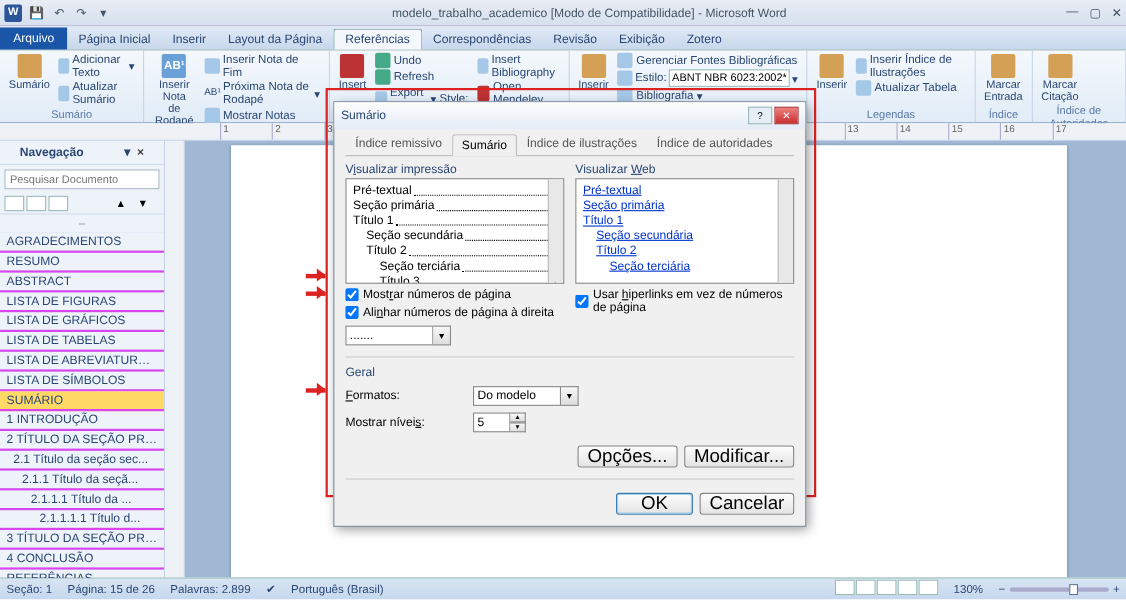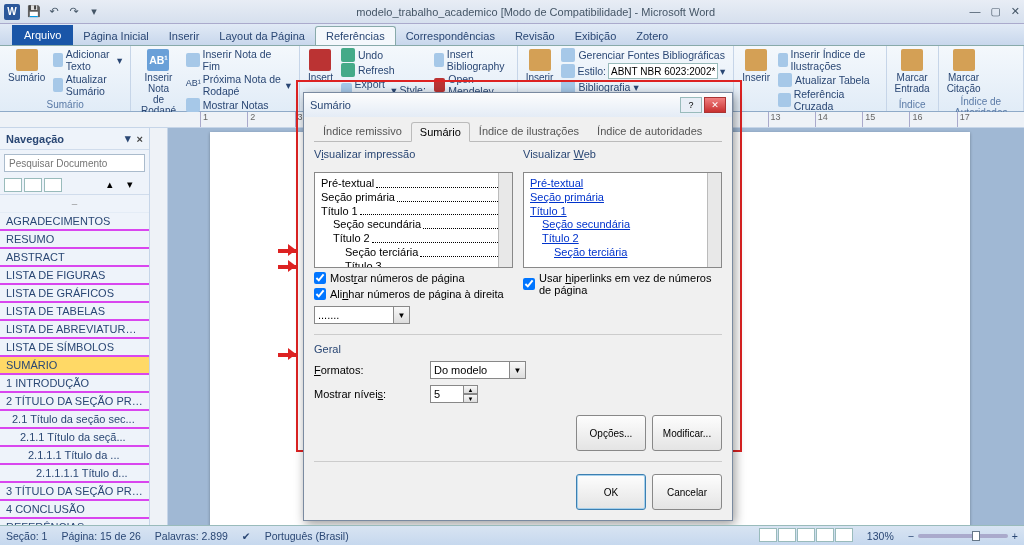--- a/index.html
+++ b/index.html
@@ -9,21 +9,21 @@
 .titlebar { height: 24px; background: linear-gradient(#e8edf5, #d6e0ee); display: flex; align-items: center; padding: 0 4px; border-bottom: 1px solid #aac; }
 .titlebar .word-icon { width: 16px; height: 16px; background: #2b579a; color: #fff; font-size: 10px; font-weight: bold; display: flex; align-items: center; justify-content: center; border-radius: 2px; }
 .titlebar .qat { display: flex; gap: 4px; margin-left: 6px; }
 .titlebar .qat span { width: 16px; height: 16px; display: flex; align-items: center; justify-content: center; color: #456; }
 .titlebar .title { flex: 1; text-align: center; color: #456; }
 .titlebar .winctl { display: flex; gap: 10px; color: #456; }
 
 
 .tabs { height: 22px; background: linear-gradient(#e1eaf6, #c8d7ec); display: flex; align-items: flex-end; padding-left: 0; border-bottom: 1px solid #8aa; }
 .tab { padding: 3px 10px; color: #2a4774; cursor: default; }
-.tab.file { background: #1a56a8; color: #fff; border-radius: 0 0 0 0; padding: 4px 12px; margin-left: 12px; }
+.tab.file { background: #1a56a8; color: #fff; border-radius: 0 0 0 0; padding: 4px 12px; }
 .tab.active { background: #f4f8fc; border: 1px solid #8aa; border-bottom: none; border-radius: 3px 3px 0 0; }
 
 
 .ribbon { height: 66px; background: linear-gradient(#f4f8fc, #e1ecf7); border-bottom: 1px solid #8faac8; display: flex; font-size: 10.5px; }
 .rgroup { border-right: 1px solid #c6d5e8; padding: 2px 6px 0; display: flex; flex-direction: column; }
 .rgroup-body { flex: 1; display: flex; align-items: flex-start; gap: 4px; }
 .rgroup-label { text-align: center; color: #5a7aa6; font-size: 10px; padding: 1px 0; }
 .bigbtn { display: flex; flex-direction: column; align-items: center; gap: 1px; padding: 1px 2px; }
 .bigbtn .ico { width: 22px; height: 22px; background: #d4a055; border-radius: 2px; }
 .bigbtn .lbl { font-size: 10px; text-align: center; line-height: 1.1; color: #2a4774; }
@@ -36,21 +36,21 @@
 
 .ruler-h { height: 16px; background: #eef2f7; border-bottom: 1px solid #c6d5e8; position: relative; font-size: 9px; color: #666; }
 .ruler-h .marks { position: absolute; left: 200px; right: 20px; top: 0; bottom: 0; display: flex; }
 .ruler-h .mark { flex: 1; border-left: 1px solid #aac; padding-left: 2px; }
 
 
 .mainarea { display: flex; height: calc(545px - 24px - 22px - 66px - 16px - 20px); }
 
 
 .navpane { width: 150px; background: #eef3fa; border-right: 1px solid #c6d5e8; display: flex; flex-direction: column; font-size: 11px; }
-.navhead { padding: 4px 6px; display: flex; justify-content: space-between; align-items: center; color: #2a4774; font-weight: 600; border-bottom:1px solid #d0dcec;}
+.navhead { padding: 4px 18px; display: flex; justify-content: space-between; align-items: center; color: #2a4774; font-weight: 600; border-bottom:1px solid #d0dcec;}
 .navhead .x { color: #444; }
 .navsearch { margin: 4px; text-decoration: underline; }
 .navsearch input { width: 100%; height: 18px; border: 1px solid #abc; padding: 0 4px; font-size: 10px; }
 .navview { display: flex; gap: 2px; padding: 2px 4px; border-bottom: 1px solid #d0dcec;}
 .navview span { width: 18px; height: 14px; border: 1px solid #9bb; background: #fff; }
 .navlist { flex: 1; overflow: auto; }
 .navitem { padding: 2px 6px; color: #2a4774; border-bottom: 2px solid #d946ef; white-space: nowrap; overflow: hidden; text-overflow: ellipsis; cursor: default; }
 .navitem.sel { background: #ffd966; }
 .navitem.l1 { padding-left: 12px; } .navitem.l2 { padding-left: 20px; } .navitem.l3 { padding-left: 28px; } .navitem.l4 { padding-left: 36px; }
 
@@ -71,21 +71,21 @@
 .dlg-title .t { flex:1; color: #2a4774; }
 .dlg-title .wb { display: flex; gap: 2px; }
 .dlg-title .wb span { width: 22px; height: 16px; border: 1px solid #9bb; background: #e8eef6; display: flex; align-items: center; justify-content: center; font-size: 9px;}
 .dlg-title .wb .close { background: linear-gradient(#f08080,#c83030); color:#fff; border-color:#a33;}
 .dlg-body { padding: 4px 10px 10px; }
 .dlg-tabs { display: flex; border-bottom: 1px solid #bbb; margin-bottom: 6px; }
 .dtab { padding: 3px 8px; border: 1px solid transparent; color: #555; }
 .dtab.active { border: 1px solid #bbb; border-bottom: 1px solid #f0f0f0; background: #f0f0f0; border-radius: 3px 3px 0 0; position: relative; top: 1px; color:#000;}
 .previews { display: flex; gap: 10px; }
 .preview-col { flex: 1; }
-.preview-label { color: #2a4774; margin-bottom: 12px; }
+.preview-label { color: #2a4774; margin-bottom: 2px; }
 .preview-label u { text-decoration: underline; }
 .preview-box { height: 96px; background: #fff; border: 1px solid #888; padding: 4px 6px; font-family: "Times New Roman", serif; font-size: 11px; overflow: hidden; line-height: 1.25; position: relative;}
 .toc-line { display: flex; }
 .toc-line .txt { white-space: nowrap; }
 .toc-line .dots { flex:1; border-bottom: 1px dotted #000; margin: 0 2px 3px; }
 .toc-line .pg { }
 .web-link { color: #0033cc; text-decoration: underline; }
 .preview-scroll { position:absolute; right:0; top:0; bottom:0; width:14px; background:#e8e8e8; border-left:1px solid #bbb;}
 .chk-row { display: flex; align-items: center; gap: 4px; margin-top: 4px; }
 .chk-row input { width: 12px; height: 12px; }
@@ -95,21 +95,21 @@
 .combo input { width: 80px; height: 18px; border: 1px solid #888; padding: 0 3px; font-size: 11px;}
 .combo .dd { width: 16px; height: 18px; border: 1px solid #888; border-left:none; background: linear-gradient(#f8f8f8,#ddd); display:flex; align-items:center; justify-content:center; font-size:8px;}
 .spinner { display:flex; }
 .spinner input { width: 34px; height:18px; border:1px solid #888; text-align:left; padding:0 3px; font-size:11px;}
 .spinner .sp { width:14px; display:flex; flex-direction:column;}
 .spinner .sp span{ flex:1; border:1px solid #888; border-left:none; background:linear-gradient(#f8f8f8,#ddd); font-size:6px; display:flex;align-items:center;justify-content:center;}
 .dlg-sep { margin: 10px 0 4px; border-top: 1px solid #ccc; }
 .section-lbl { color: #2a4774; margin-top: 8px; }
 .dlg-buttons { display: flex; justify-content: flex-end; gap: 6px; margin-top: 12px; }
 .dlg-buttons.mid { justify-content: flex-end; }
-.btn { min-width: 70px; height: 36px; border: 1px solid #888; background: linear-gradient(#fdfdfd,#e4e4e4); border-radius: 3px; font-size: 10px; display:flex;align-items:center;justify-content:center; padding:0 8px;}
+.btn { min-width: 70px; height: 20px; border: 1px solid #888; background: linear-gradient(#fdfdfd,#e4e4e4); border-radius: 3px; font-size: 17px; display:flex;align-items:center;justify-content:center; padding:0 8px;}
 .btn.primary { border-color: #3c7fb1; box-shadow: 0 0 0 1px #a5d0ec inset; }
 
 
 .statusbar { position: absolute; left:0; right:0; bottom:0; height: 20px; background: linear-gradient(#d8e4f2,#c6d8ee); border-top:1px solid #9bb; display:flex; align-items:center; font-size:10.5px; color:#2a4774; padding:0 6px; gap:14px;}
 .statusbar .spacer { flex:1; }
 .zoom { display:flex; align-items:center; gap:4px;}
 .zoom .track { width: 90px; height:4px; background:#aac; position:relative; border-radius:2px;}
 .zoom .thumb { position:absolute; left:60%; top:-3px; width:8px; height:10px; background:#fff; border:1px solid #678;}
 .viewbtns span{ width:18px; height:14px; border:1px solid #9bb; background:#fff; display:inline-block; margin-left:1px;}
 </style>
@@ -241,24 +241,20 @@
           <div class="lbl">Inserir</div>
         </div>
       <div class="smallstack">
         <div class="smallbtn">
             <div class="ico"></div>
             <span>Inserir Índice de Ilustrações</span>
           </div>
         <div class="smallbtn">
             <div class="ico"></div>
             <span>Atualizar Tabela</span>
-          </div>
-        <div class="smallbtn">
-            <div class="ico"></div>
-            <span>Referência Cruzada</span>
           </div>
       </div>
     </div>
     <div class="rgroup-label">Legendas</div>
   </div>
   <div class="rgroup">
     <div class="rgroup-body">
       <div class="bigbtn">
           <div class="ico"></div>
           <div class="lbl" style="white-space:pre-line">Marcar

